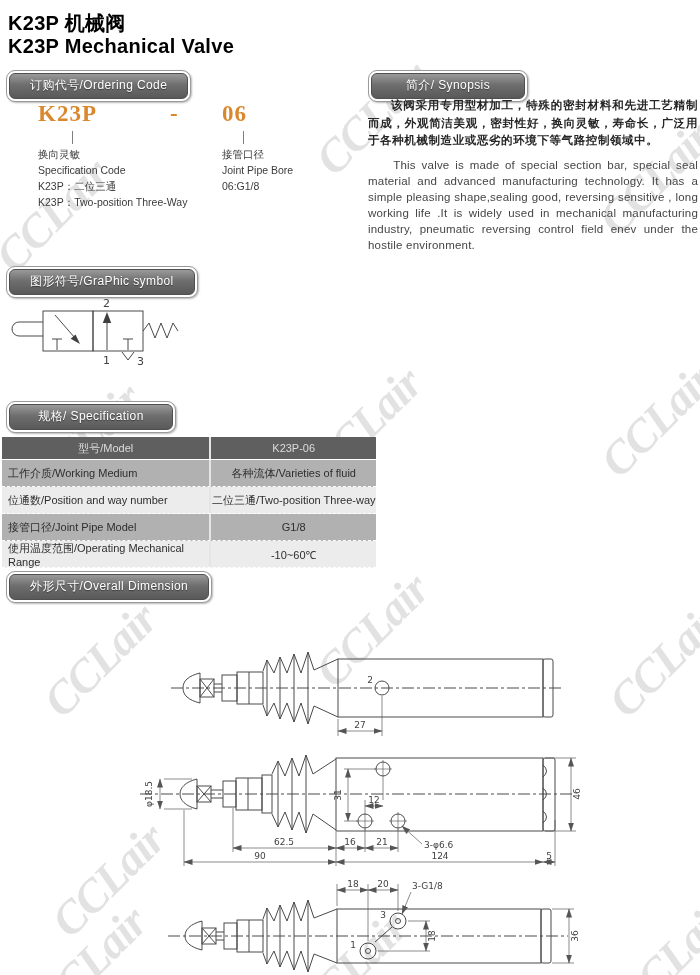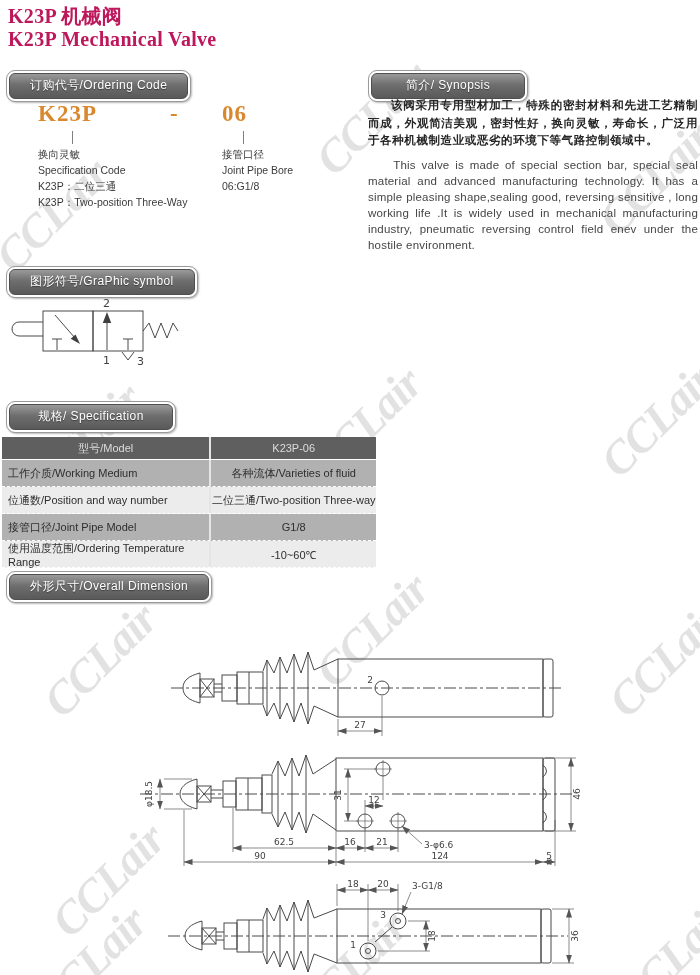--- a/index.html
+++ b/index.html
@@ -7,21 +7,21 @@
     --table-header-bg:#5f5f5f; --row-dark:#b1b1b1; --row-light:#ececec;
   }
   *{margin:0;padding:0;box-sizing:border-box}
   html,body{width:700px;height:975px}
   body{background:#fff;position:relative;overflow:hidden;font-family:"Liberation Sans",sans-serif;color:#3b3b3b}
   .wm-layer{position:absolute;inset:0;z-index:0;pointer-events:none}
   .wm{position:absolute;transform:translate(-50%,-50%) rotate(-45deg);
       font-family:"Liberation Serif",serif;font-weight:bold;font-style:italic;
       font-size:46px;color:var(--watermark);white-space:nowrap;letter-spacing:-1px}
   .content{position:absolute;inset:0;z-index:1}
-  .titles{position:absolute;left:8px;top:5px;font-family:Liberation Serif, serif;color:#be185d}
+  .titles{position:absolute;left:8px;top:12px;font-family:Liberation Sans, sans-serif;color:#000000}
   .titles .t{font-size:20px;font-weight:bold;line-height:23px;letter-spacing:.3px}
   .sec-btn{position:absolute;border:1px solid #9a9a9a;border-radius:9px;padding:2px;background:#fff;
            box-shadow:1px 1px 2px rgba(0,0,0,.28)}
   .sec-btn-inner{border-radius:6px;border:1px solid #4f4f4f;color:#fff;font-size:12px;
            padding:3px 20px 4px;text-align:center;letter-spacing:.4px;white-space:nowrap;
            background:linear-gradient(#9a9a9a 0%,#6e6e6e 45%,#595959 100%);
            text-shadow:0 1px 1px rgba(0,0,0,.45)}
   .code-part{position:absolute;font-family:"Liberation Serif",serif;font-weight:bold;
            font-size:23px;color:var(--accent);letter-spacing:1px}
   .tick{position:absolute;width:1px;height:13px;background:#808080}
@@ -142,21 +142,21 @@
     </div>
     <div class="tr light">
       <div class="td l">位通数/Position and way number</div>
       <div class="td v">二位三通/Two-position Three-way</div>
     </div>
     <div class="tr dark">
       <div class="td l">接管口径/Joint Pipe Model</div>
       <div class="td v">G1/8</div>
     </div>
     <div class="tr light">
-      <div class="td l">使用温度范围/Ordering Temperature Range</div>
+      <div class="td l">使用温度范围/Operating Mechanical Range</div>
       <div class="td v">-10~60℃</div>
     </div>
   </div>
 
   <svg style="left:143px;top:643px" width="430" height="100" viewBox="0 0 430 100">
     <defs>
       <marker id="m1" viewBox="0 0 10 8" markerWidth="10" markerHeight="8" refX="8.5" refY="4" orient="auto-start-reverse" markerUnits="userSpaceOnUse">
         <path d="M0,1 L9,4 L0,7 Z" fill="#555"></path>
       </marker>
     </defs>

